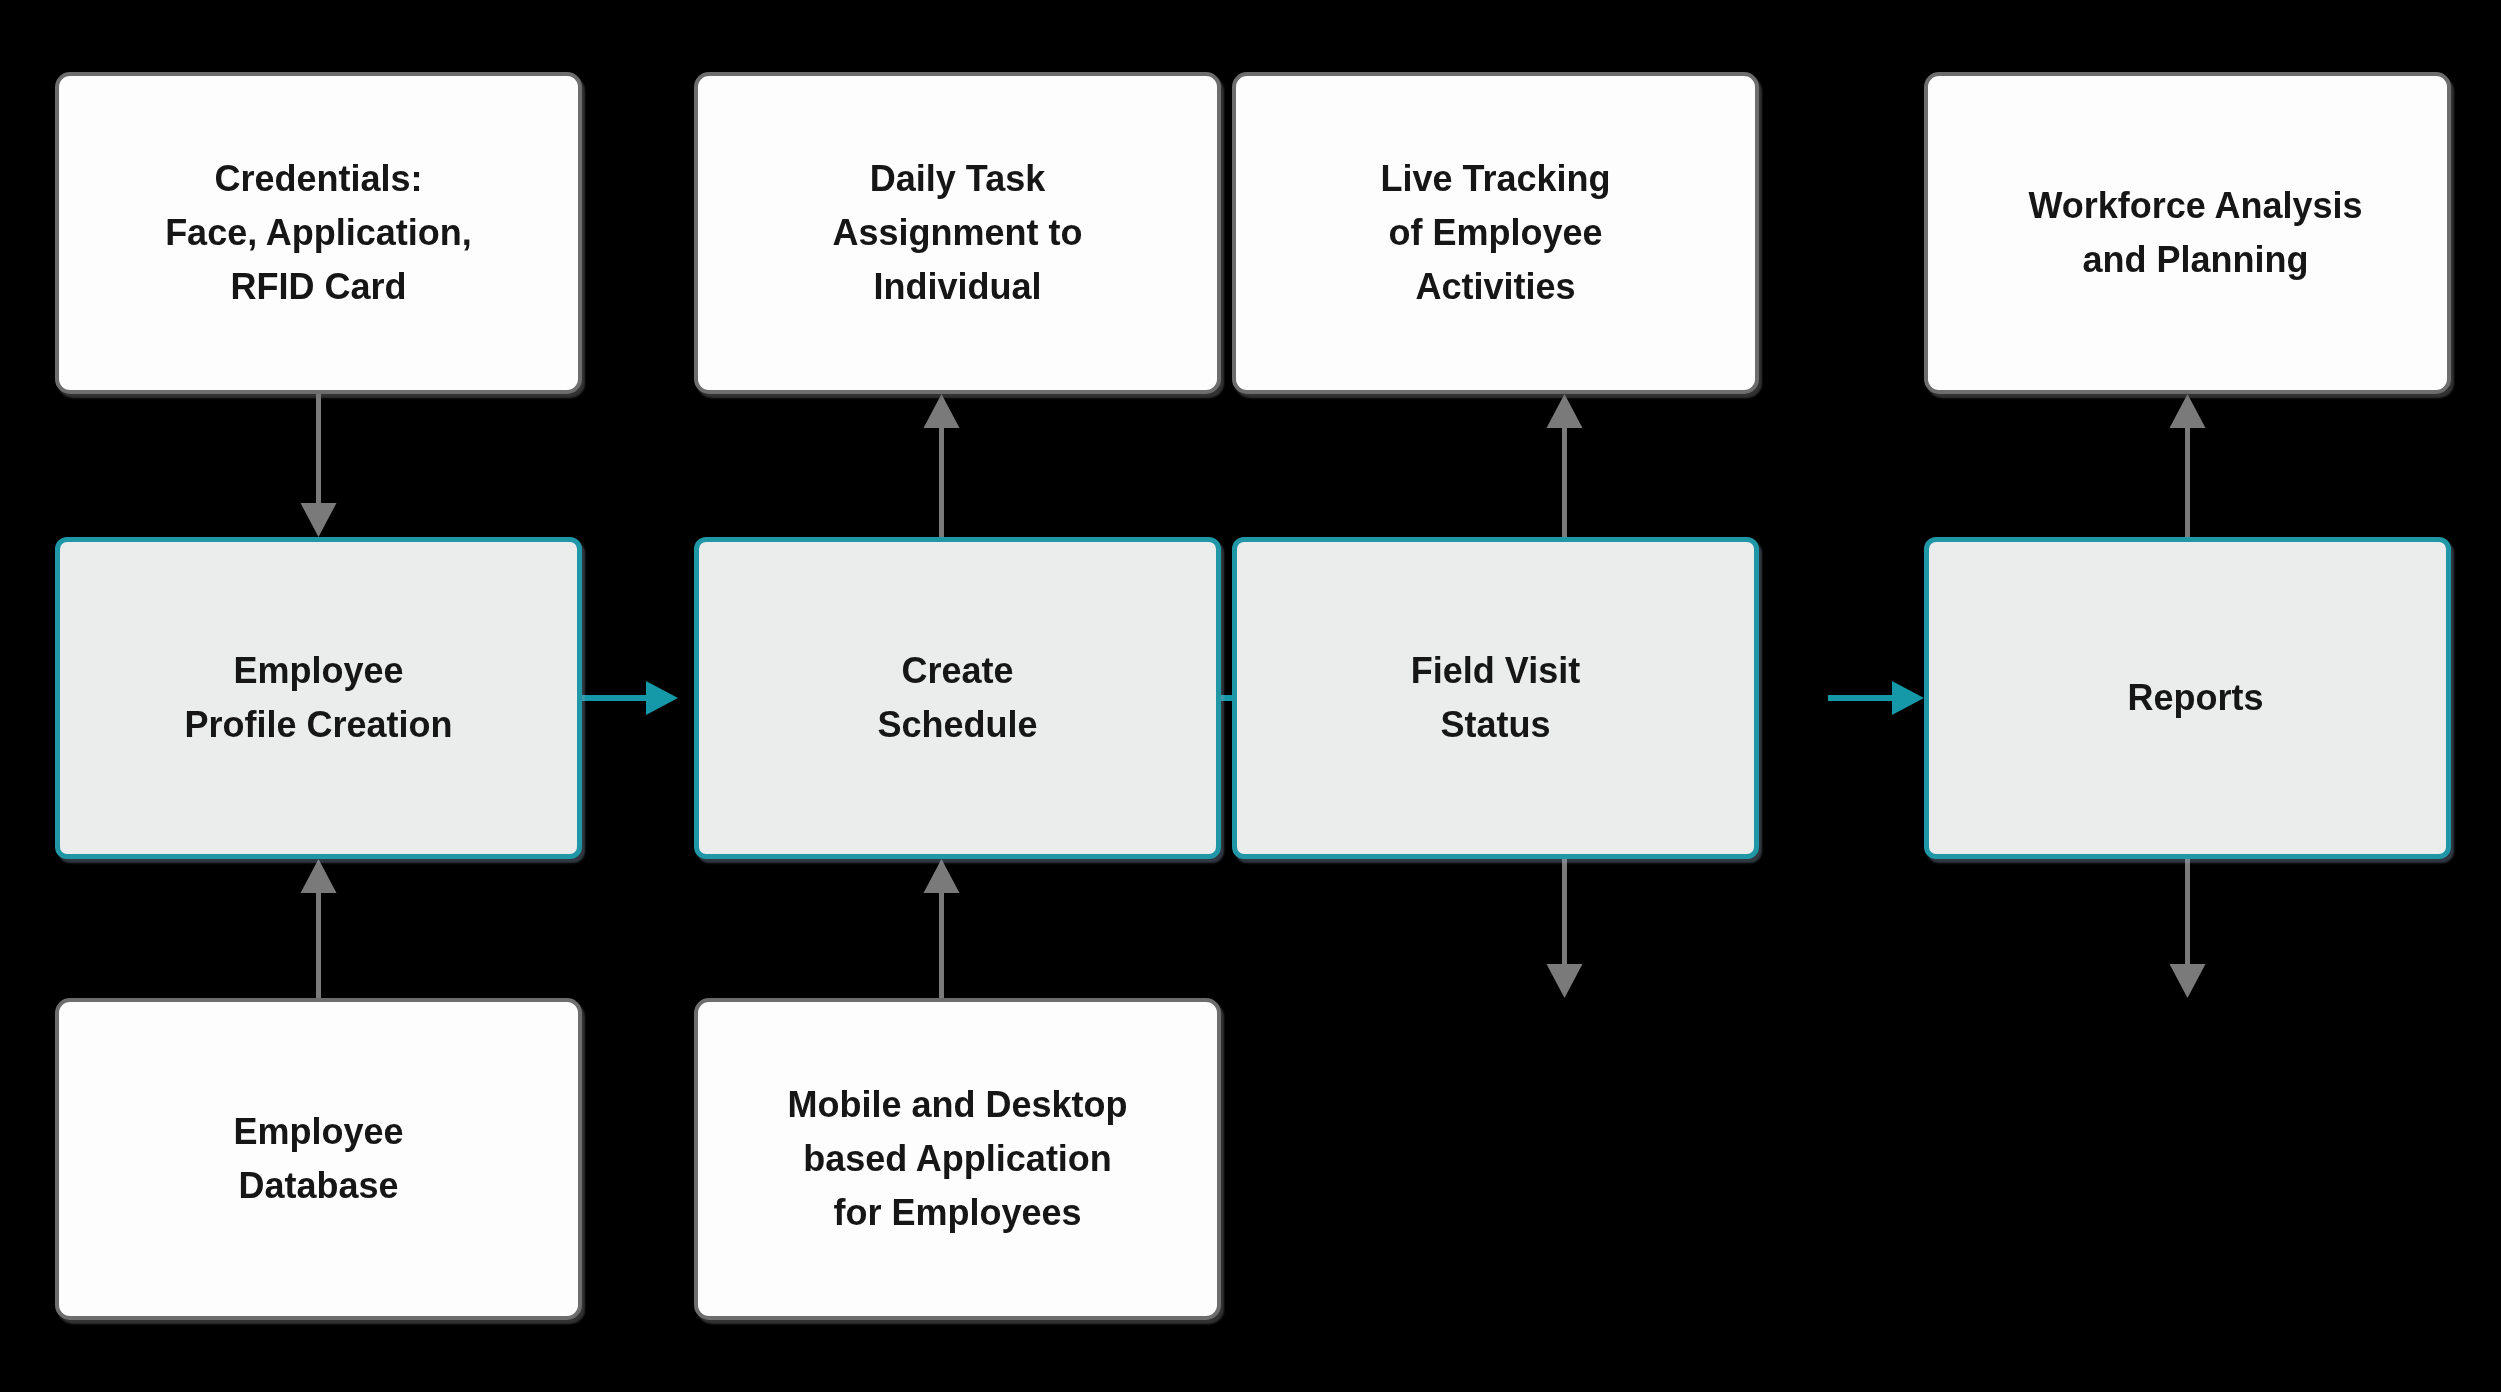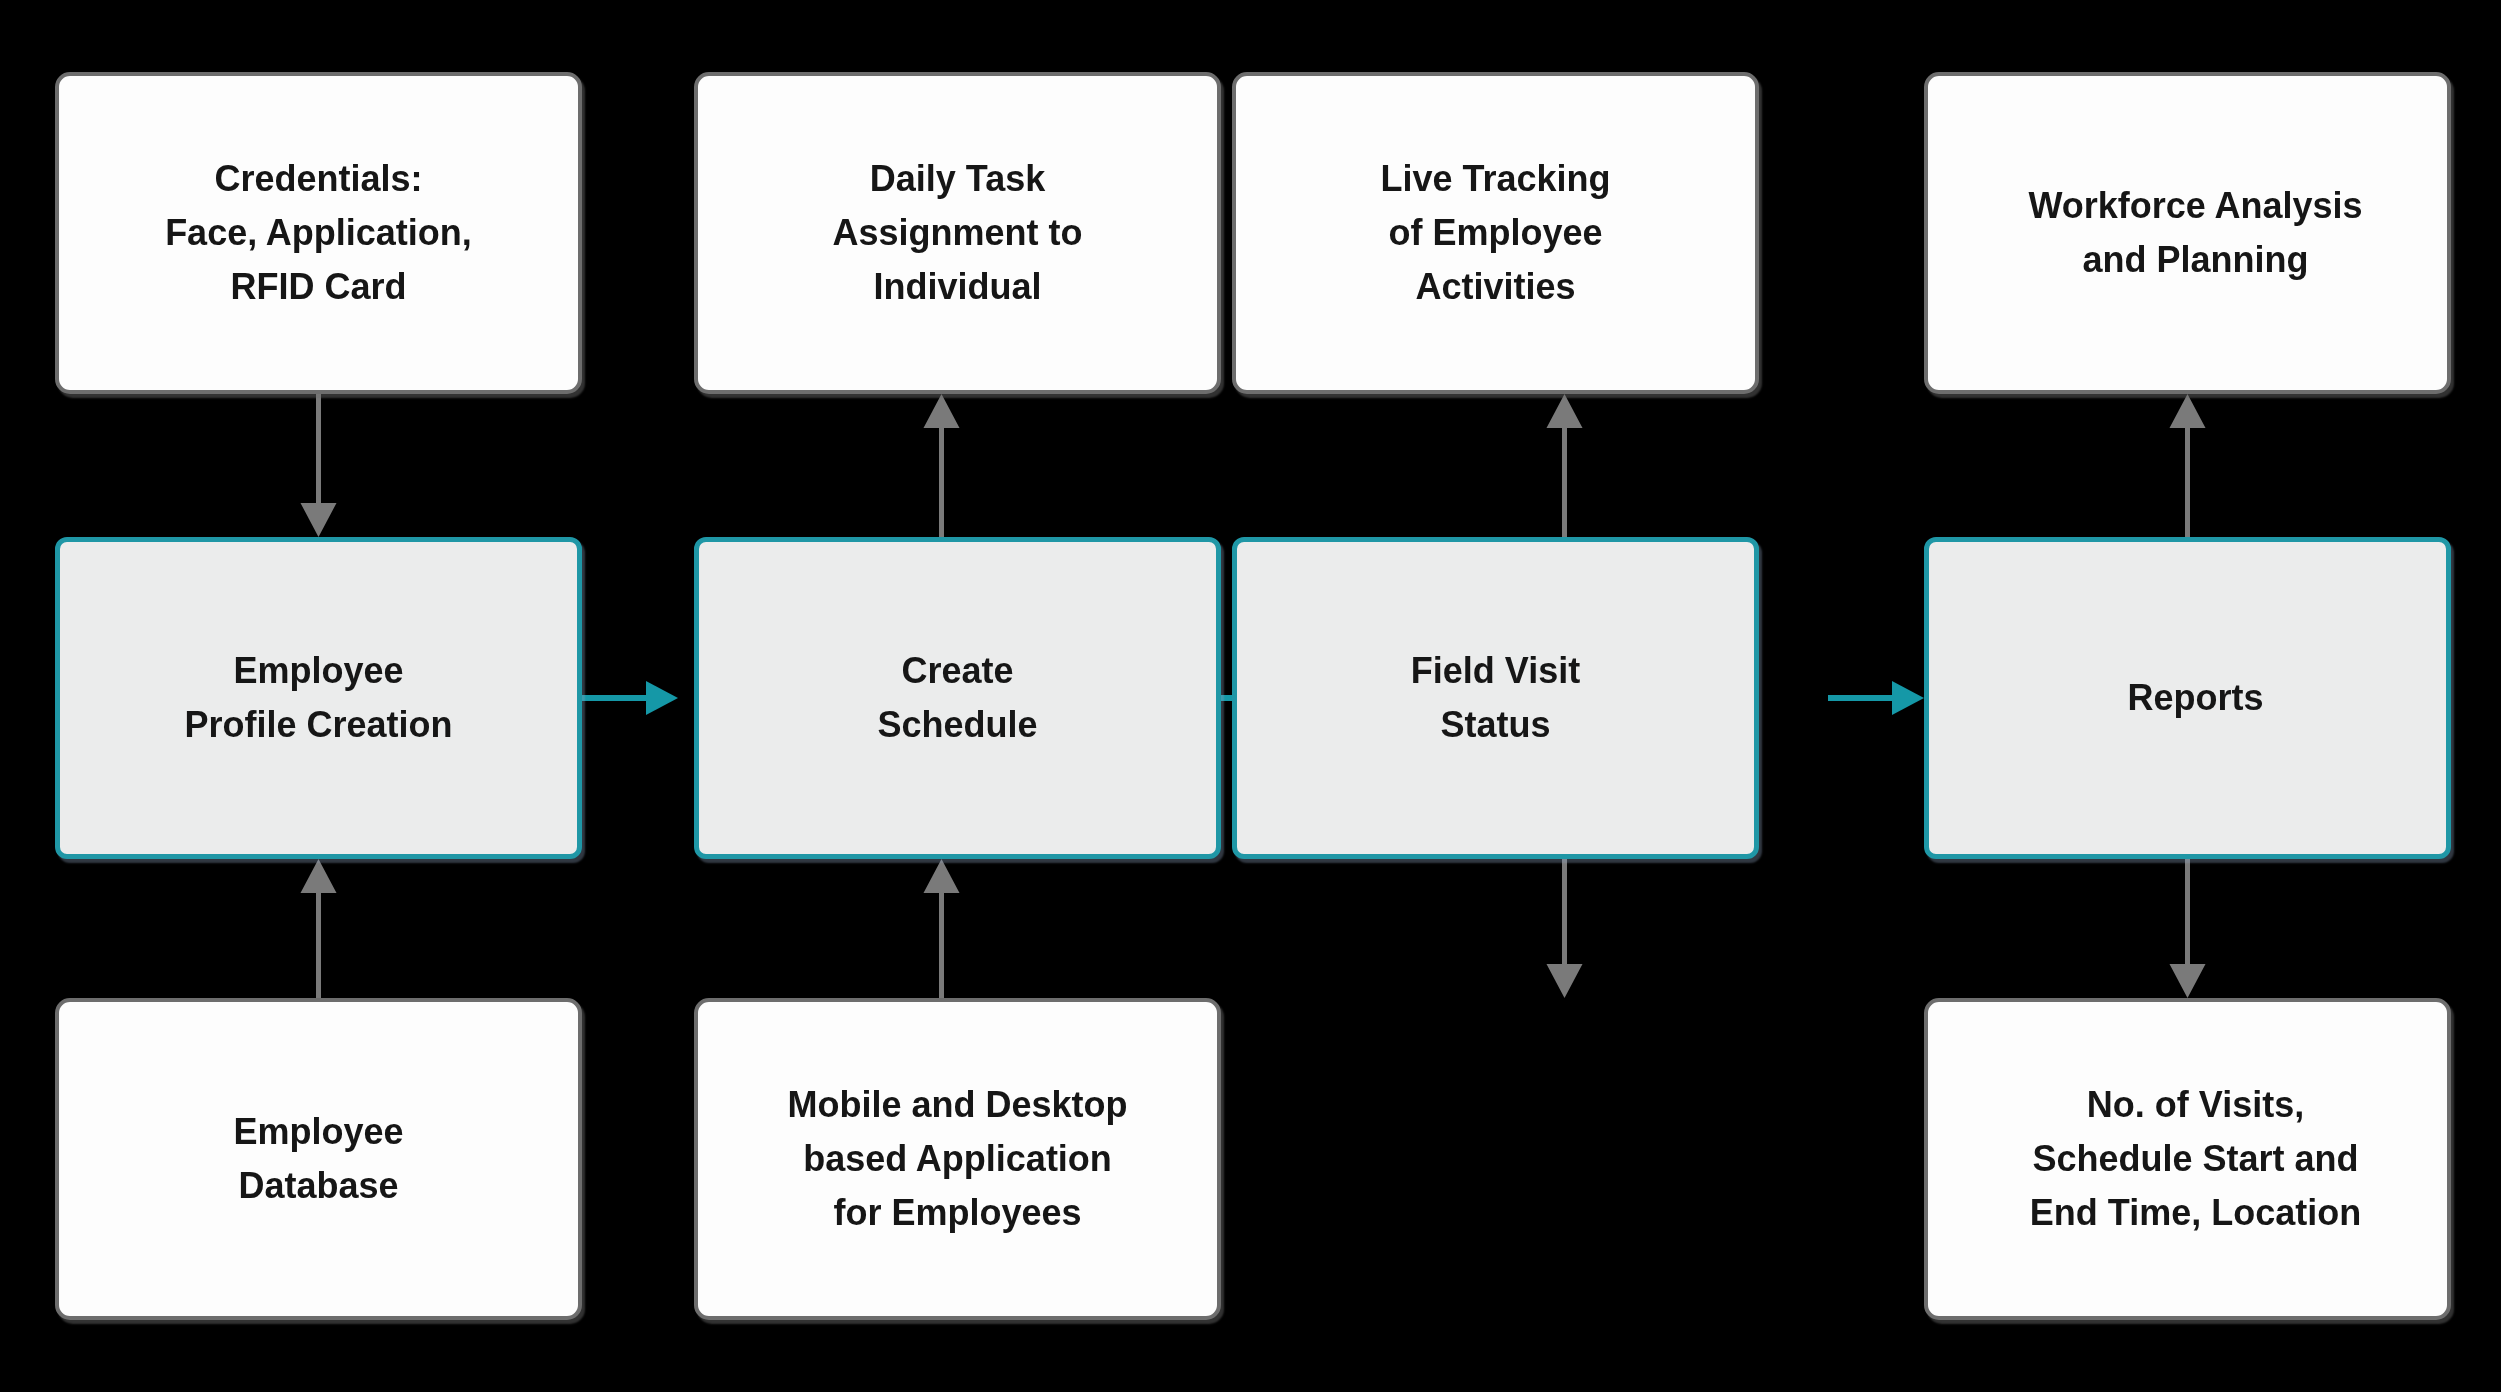--- a/index.html
+++ b/index.html
@@ -129,17 +129,14 @@
 Schedule</div>
   <div class="node accent c2 r1">Field Visit
 Status</div>
   <div class="node accent c3 r1">Reports</div>
 
   <div class="node plain c0 r2">Employee
 Database</div>
   <div class="node plain c1 r2">Mobile and Desktop
 based Application
 for Employees</div>
-  <div class="node plain c3 r2">No. of Visits,
-Schedule Start and
-End Time, Location</div>
 
 </div>
 
 </body></html>

